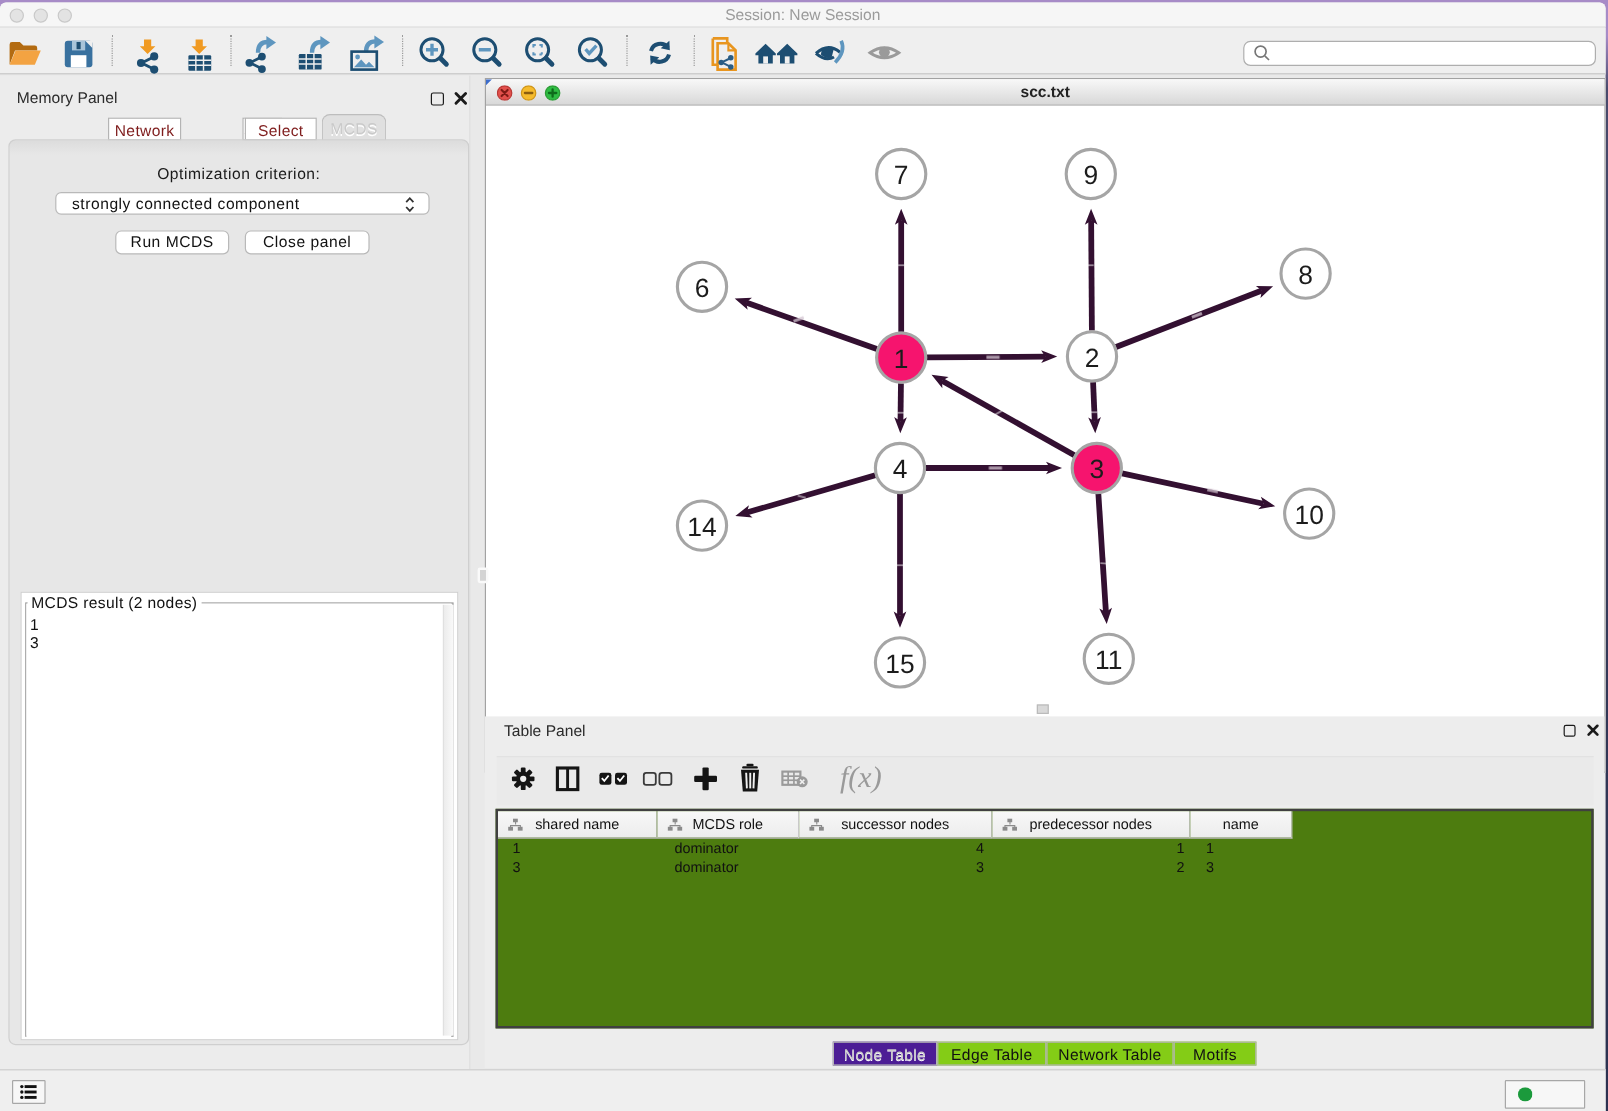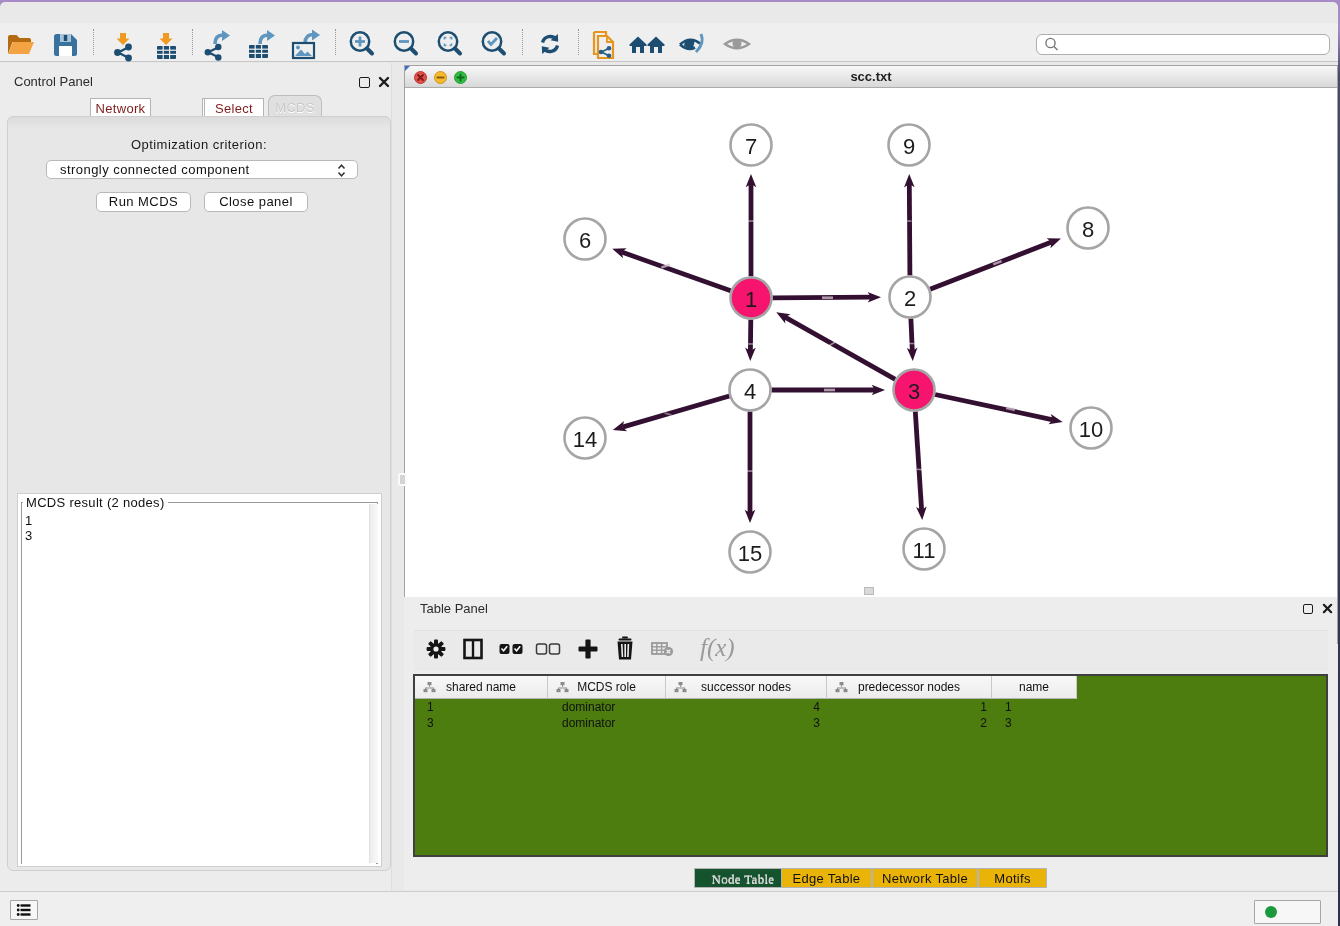--- a/index.html
+++ b/index.html
@@ -60,31 +60,37 @@
   
   #tpanel{position:absolute;left:404px;top:595px;width:933px;height:293px;background:#ededed;}
   #tp-title{position:absolute;left:16px;top:4px;font-size:13px;color:#2b2b2b;}
   #tp-toolbar{position:absolute;left:10px;top:33px;width:914px;height:40px;background:#eaeaea;border-top:1px solid #e2e2e2;}
   #tp-table{position:absolute;left:9px;top:77px;width:915px;height:183px;background:#4d7c0f;
        border:2px solid #404040;box-sizing:border-box;}
   .th{position:absolute;top:0;height:23px;background:linear-gradient(#f8f8f8,#ececec);
        border-right:1px solid #c9c9c9;border-bottom:1px solid #b2b2b2;box-sizing:border-box;
        font-size:12px;color:#111;text-align:center;line-height:22px;}
   .td{position:absolute;font-size:12px;color:#111;height:16px;line-height:16px;}
-  .btab{position:absolute;top:271px;height:20px;background:#eab308;border:1px solid #b4b4b4;
+  .btab{position:absolute;top:271px;height:20px;background:#84cc16;border:1px solid #b4b4b4;
        box-sizing:border-box;font-size:13px;color:#111;text-align:center;line-height:19px;letter-spacing:0.3px;}
   
   #statusbar{position:absolute;left:0;top:889px;width:1338px;height:34px;
        background:#efefef;border-top:1px solid #cccccc;}
   .sbtn{position:absolute;top:8px;background:#f7f7f7;border:1px solid #a7a7a7;
        border-radius:1px;box-sizing:border-box;}
 </style>
 </head>
 <body>
 <div id="win">
+  <div id="titlebar">
+    <div class="tl" style="left:8px;"></div>
+    <div class="tl" style="left:28px;"></div>
+    <div class="tl" style="left:48px;"></div>
+    <div id="wtitle">Session: New Session</div>
+  </div>
   <div id="toolbar">
     <div class="sep" style="left:93px;"></div>
     <div class="sep" style="left:192px;"></div>
     <div class="sep" style="left:335px;"></div>
     <div class="sep" style="left:522px;"></div>
     <div class="sep" style="left:578px;"></div>
     <div id="tbicons">
         <svg width="1338" height="39" viewBox="0 0 1338 39" style="position:absolute;left:0;top:0;">
           <g transform="translate(0,-23)">
             <g transform="translate(21,45)">
@@ -219,21 +225,21 @@
       </div>
     <div id="searchbox">
         <svg width="18" height="17" viewBox="0 0 18 17" style="position:absolute;left:6px;top:1px;">
           <circle cx="7.5" cy="7" r="4.6" fill="none" stroke="#777" stroke-width="1.4"></circle>
           <line x1="11" y1="10.5" x2="14.5" y2="14" stroke="#777" stroke-width="1.4"></line>
         </svg>
       </div>
   </div>
 
   <div id="cpanel">
-    <div id="cp-title">Control Panel</div>
+    <div id="cp-title">Memory Panel</div>
     <div style="position:absolute;left:359px;top:14px;width:9px;height:9px;border:1.6px solid #1b1b1b;border-radius:2px;"></div>
     <svg style="position:absolute;left:378px;top:13px;" width="12" height="12" viewBox="0 0 12 12">
         <path d="M2,2 L10,10 M10,2 L2,10" stroke="#1b1b1b" stroke-width="2.4" stroke-linecap="round"></path>
       </svg>
     <div class="tab" style="left:90px;width:61px;">Network</div>
     <div class="tab" style="left:158px;width:33px;margin-left:44px;">Style</div>
     <div class="tab" style="left:204px;width:60px;">Select</div>
     <div class="tab" id="tab-mcds" style="left:268px;width:54px;top:32px;height:22px;line-height:23px;">MCDS</div>
     <div id="cp-content">
       <div id="optlabel">Optimization criterion:</div>
@@ -429,21 +435,21 @@
       <div class="td" style="left:147px;top:23px;">dominator</div>
       <div class="td" style="left:345px;top:23px;width:60px;text-align:right;">4</div>
       <div class="td" style="left:512px;top:23px;width:60px;text-align:right;">1</div>
       <div class="td" style="left:590px;top:23px;">1</div>
       <div class="td" style="left:12px;top:39px;">3</div>
       <div class="td" style="left:147px;top:39px;">dominator</div>
       <div class="td" style="left:345px;top:39px;width:60px;text-align:right;">3</div>
       <div class="td" style="left:512px;top:39px;width:60px;text-align:right;">2</div>
       <div class="td" style="left:590px;top:39px;">3</div>
     </div>
-    <div class="btab" style="left:290px;width:98px;background:#14532d;color:#c8c8c8;text-shadow:0 1px 0 #fff;font-family:Liberation Serif, serif;">Node Table</div>
+    <div class="btab" style="left:290px;width:87px;background:#4c1d95;color:#c8c8c8;text-shadow:0 1px 0 #fff;">Node Table</div>
     <div class="btab" style="left:377px;width:91px;">Edge Table</div>
     <div class="btab" style="left:468px;width:106px;">Network Table</div>
     <div class="btab" style="left:574px;width:69px;">Motifs</div>
   </div>
 
   <div style="position:absolute;left:398px;top:471px;width:5px;height:9px;background:#d4d4d4;border:2px solid #fafafa;border-radius:2px;"></div>
   <div style="position:absolute;left:864px;top:585px;width:8px;height:6px;background:#d9d9d9;border:1px solid #bbb;"></div>
   <div id="statusbar">
     <div class="sbtn" style="left:10px;top:8px;width:28px;height:20px;"><svg width="26" height="18" viewBox="0 0 26 18">
           <g fill="#111">

